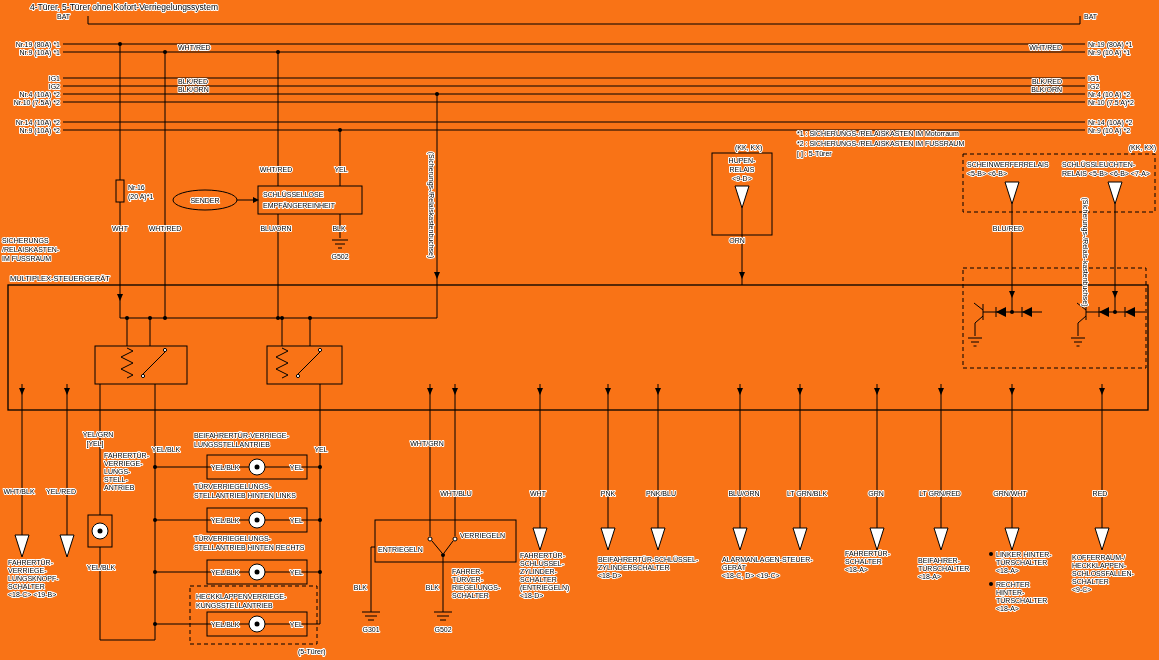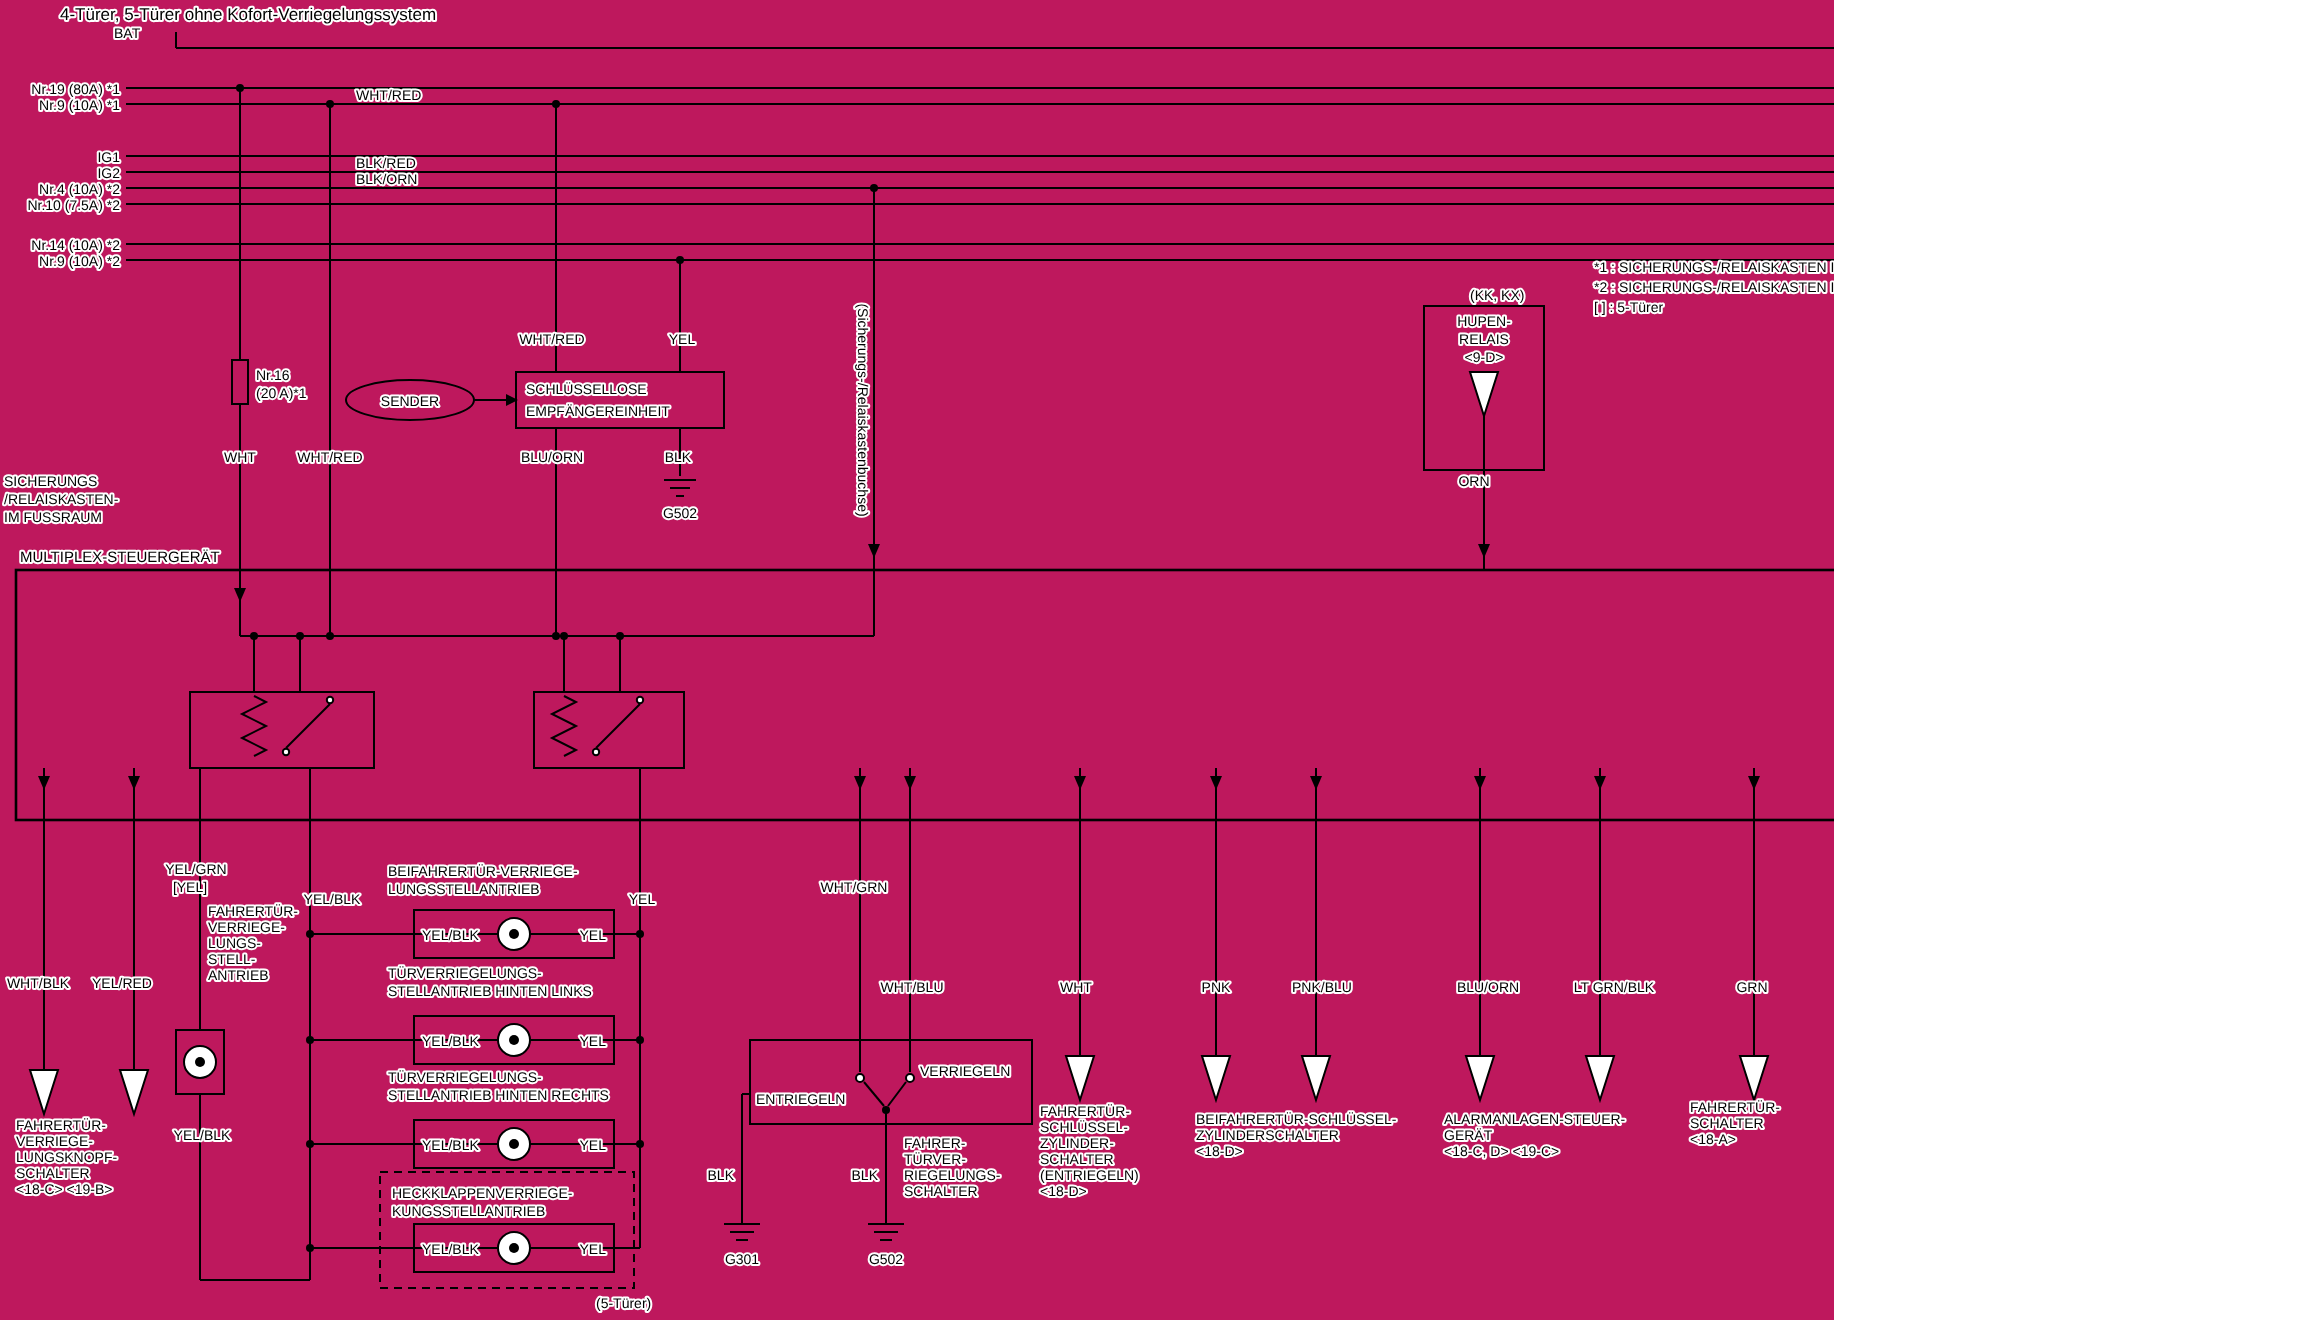--- a/index.html
+++ b/index.html
@@ -1,16 +1,16 @@
 <!DOCTYPE html>
 <html><head>
 <meta charset="utf-8">
 <style>
   html,body{margin:0;padding:0;background:#fff}
-  .wrap{position:relative;width:917px;height:660px;background:#be185d;overflow:hidden}
+  .wrap{position:relative;width:1159px;height:660px;background:#f97316;overflow:hidden}
   svg{display:block}
   svg text{font-family:"Liberation Sans","DejaVu Sans",sans-serif;font-size:7px;fill:#000;
            paint-order:stroke;stroke:#fff;stroke-width:2px;stroke-linejoin:round}
   text.t8{font-size:7.5px}
   text.t9{font-size:8.5px}
   text.m{text-anchor:middle}
   text.e{text-anchor:end}
   .ln{stroke:#000;stroke-width:1;fill:none}
   .ln2{stroke:#000;stroke-width:1.3;fill:none}
   .bx{stroke:#000;stroke-width:1;fill:none}

